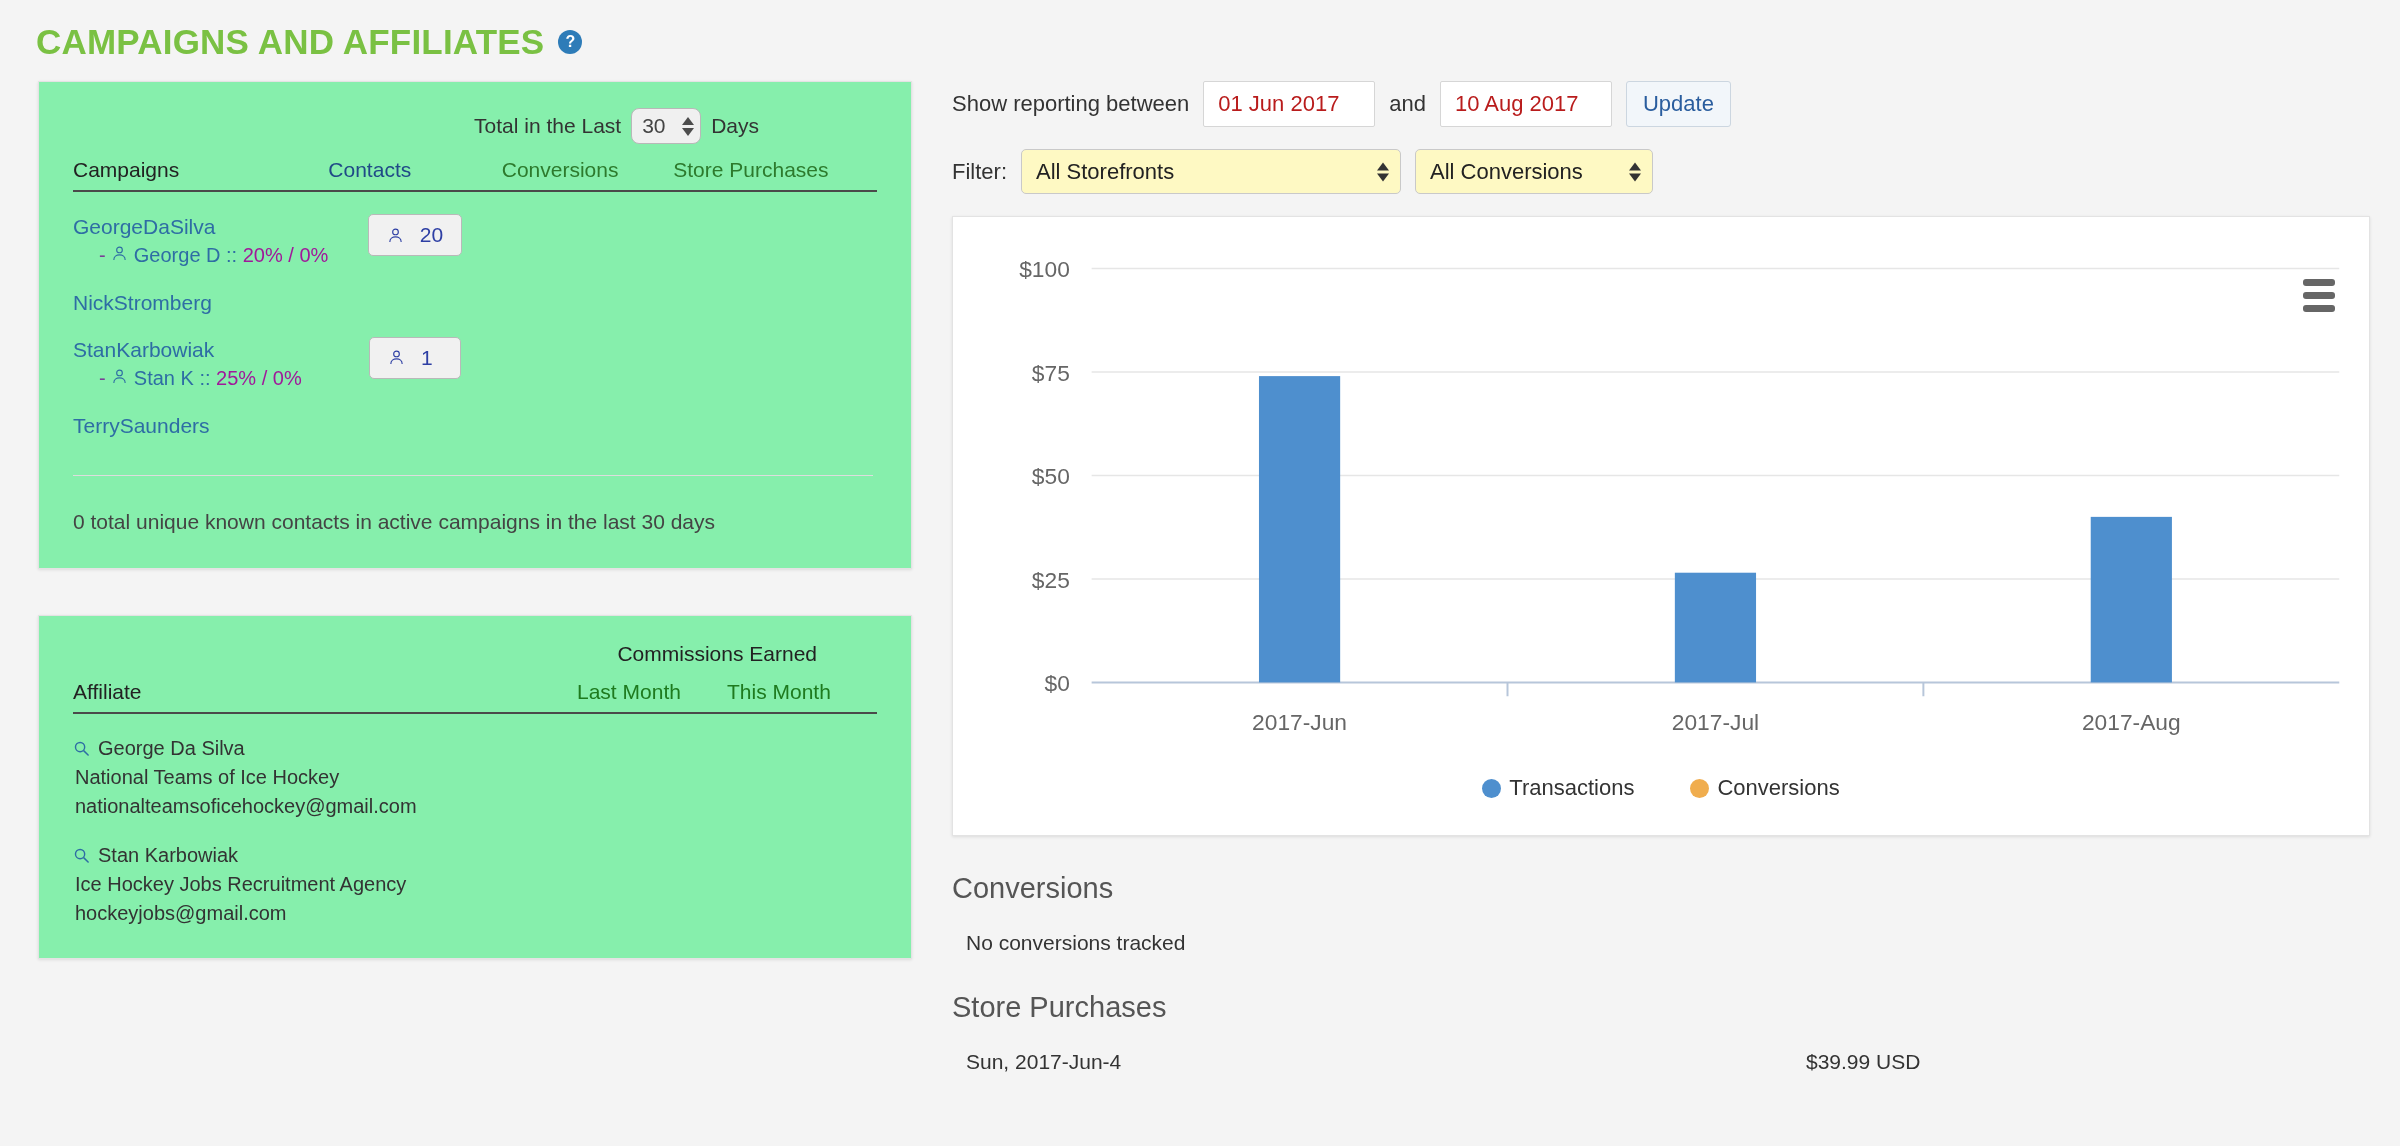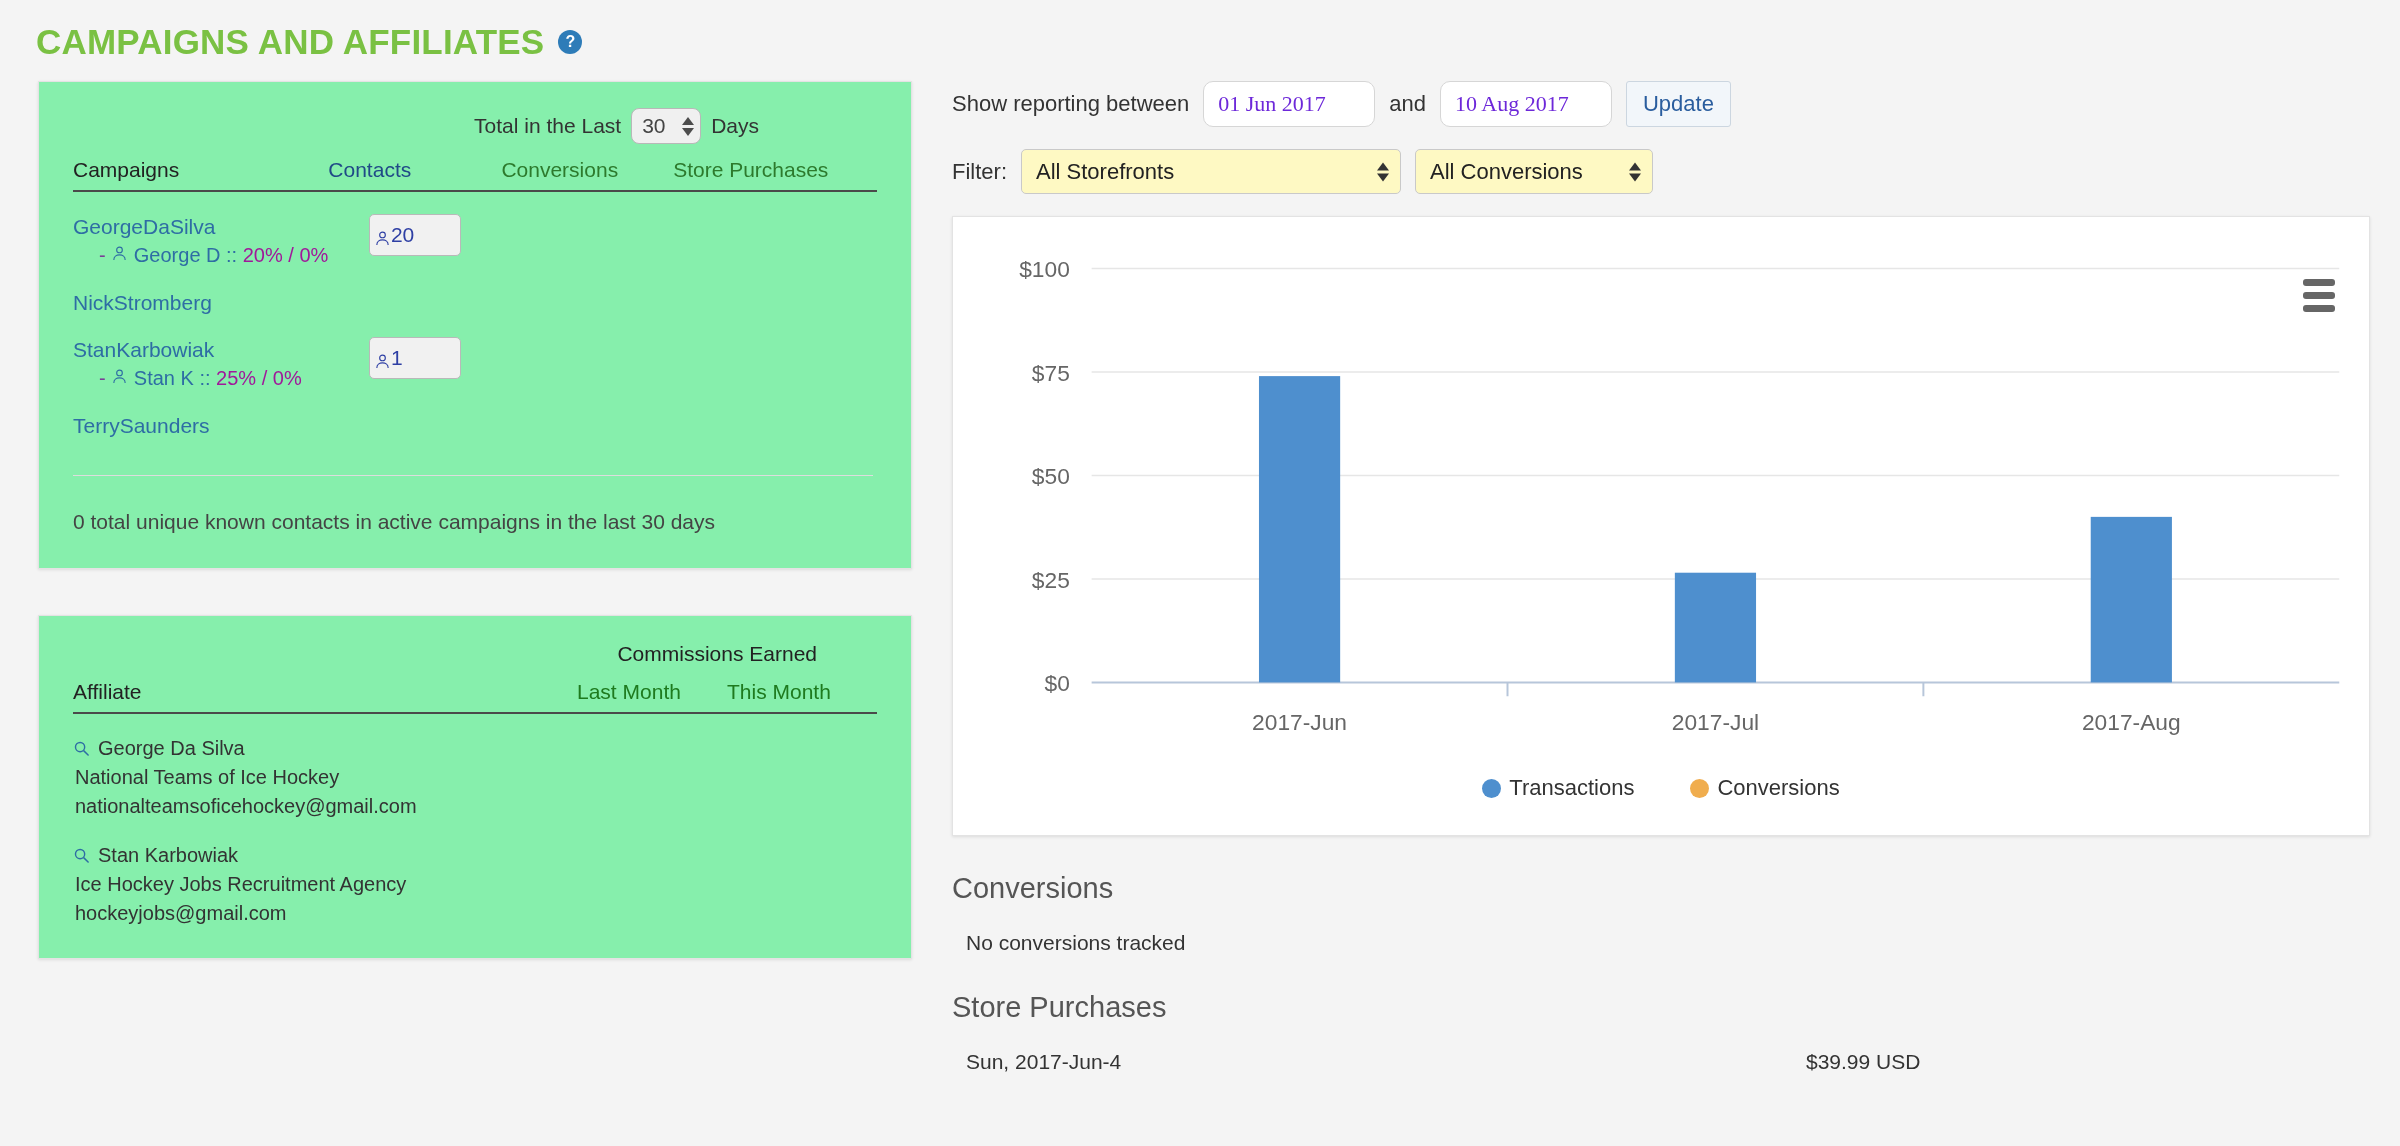--- a/index.html
+++ b/index.html
@@ -81,23 +81,23 @@
   table.grid td { padding: 0; vertical-align: top; }
   tr.camp-row td { padding-top: 20px; }
   tr.camp-row:first-child td { padding-top: 22px; }
 
   .camp-name { font-size: 21px; color: #2e6da4; cursor: pointer; line-height: 1.25; }
   .camp-sub  { font-size: 20px; color: #2e6da4; padding-left: 26px; line-height: 1.5; white-space: nowrap; }
   .camp-sub .dash { color: #7a3f96; }
   .camp-sub .pct  { color: #a0199a; }
 
   .cnt-btn {
-    display: inline-flex; align-items: flex-end; gap: 0;
+    display: inline-flex; align-items: center; gap: 16px;
     border: 1px solid #b9b9b9; border-radius: 5px; background: #f1f1f1;
-    padding: 8px 4px; font-size: 21px; color: #2e3fa4; cursor: pointer;
+    padding: 8px 18px; font-size: 21px; color: #2e3fa4; cursor: pointer;
     min-width: 92px; justify-content: flex-start;
   }
 
   .card-foot {
     margin-top: 36px; padding-top: 30px; border-top: 1px solid #ddd;
     font-size: 21px; color: #444; line-height: 1.5; max-width: 800px;
   }
 
   
   .comm-head {
@@ -112,22 +112,22 @@
   .aff-meta { margin-left: 2px; }
 
   .mag {
     width: 17px; height: 17px; flex: 0 0 auto;
   }
 
   
   .ctrl-row { display: flex; align-items: center; gap: 14px; font-size: 22px; color: #333; }
   .ctrl-row + .ctrl-row { margin-top: 22px; }
   .date-input {
-    border: 1px solid #d6d6d6; background: #fff; border-radius: 10px;
-    font-size: 22px; color: #6d28d9; font-family: Liberation Serif, serif;
+    border: 1px solid #d6d6d6; background: #fff; border-radius: 2px;
+    font-size: 22px; color: #b91c1c; font-family: Liberation Sans, sans-serif;
     padding: 9px 14px; width: 172px; outline: none;
   }
   .update-btn {
     border: 1px solid #ccd6e0; background: #f2f6fa; border-radius: 3px;
     font-size: 22px; color: #2a5d9e; font-family: inherit;
     padding: 9px 16px; cursor: pointer;
   }
   .sel {
     -webkit-appearance: none; appearance: none;
     border: 1px solid #c9c9c9; border-radius: 5px;

